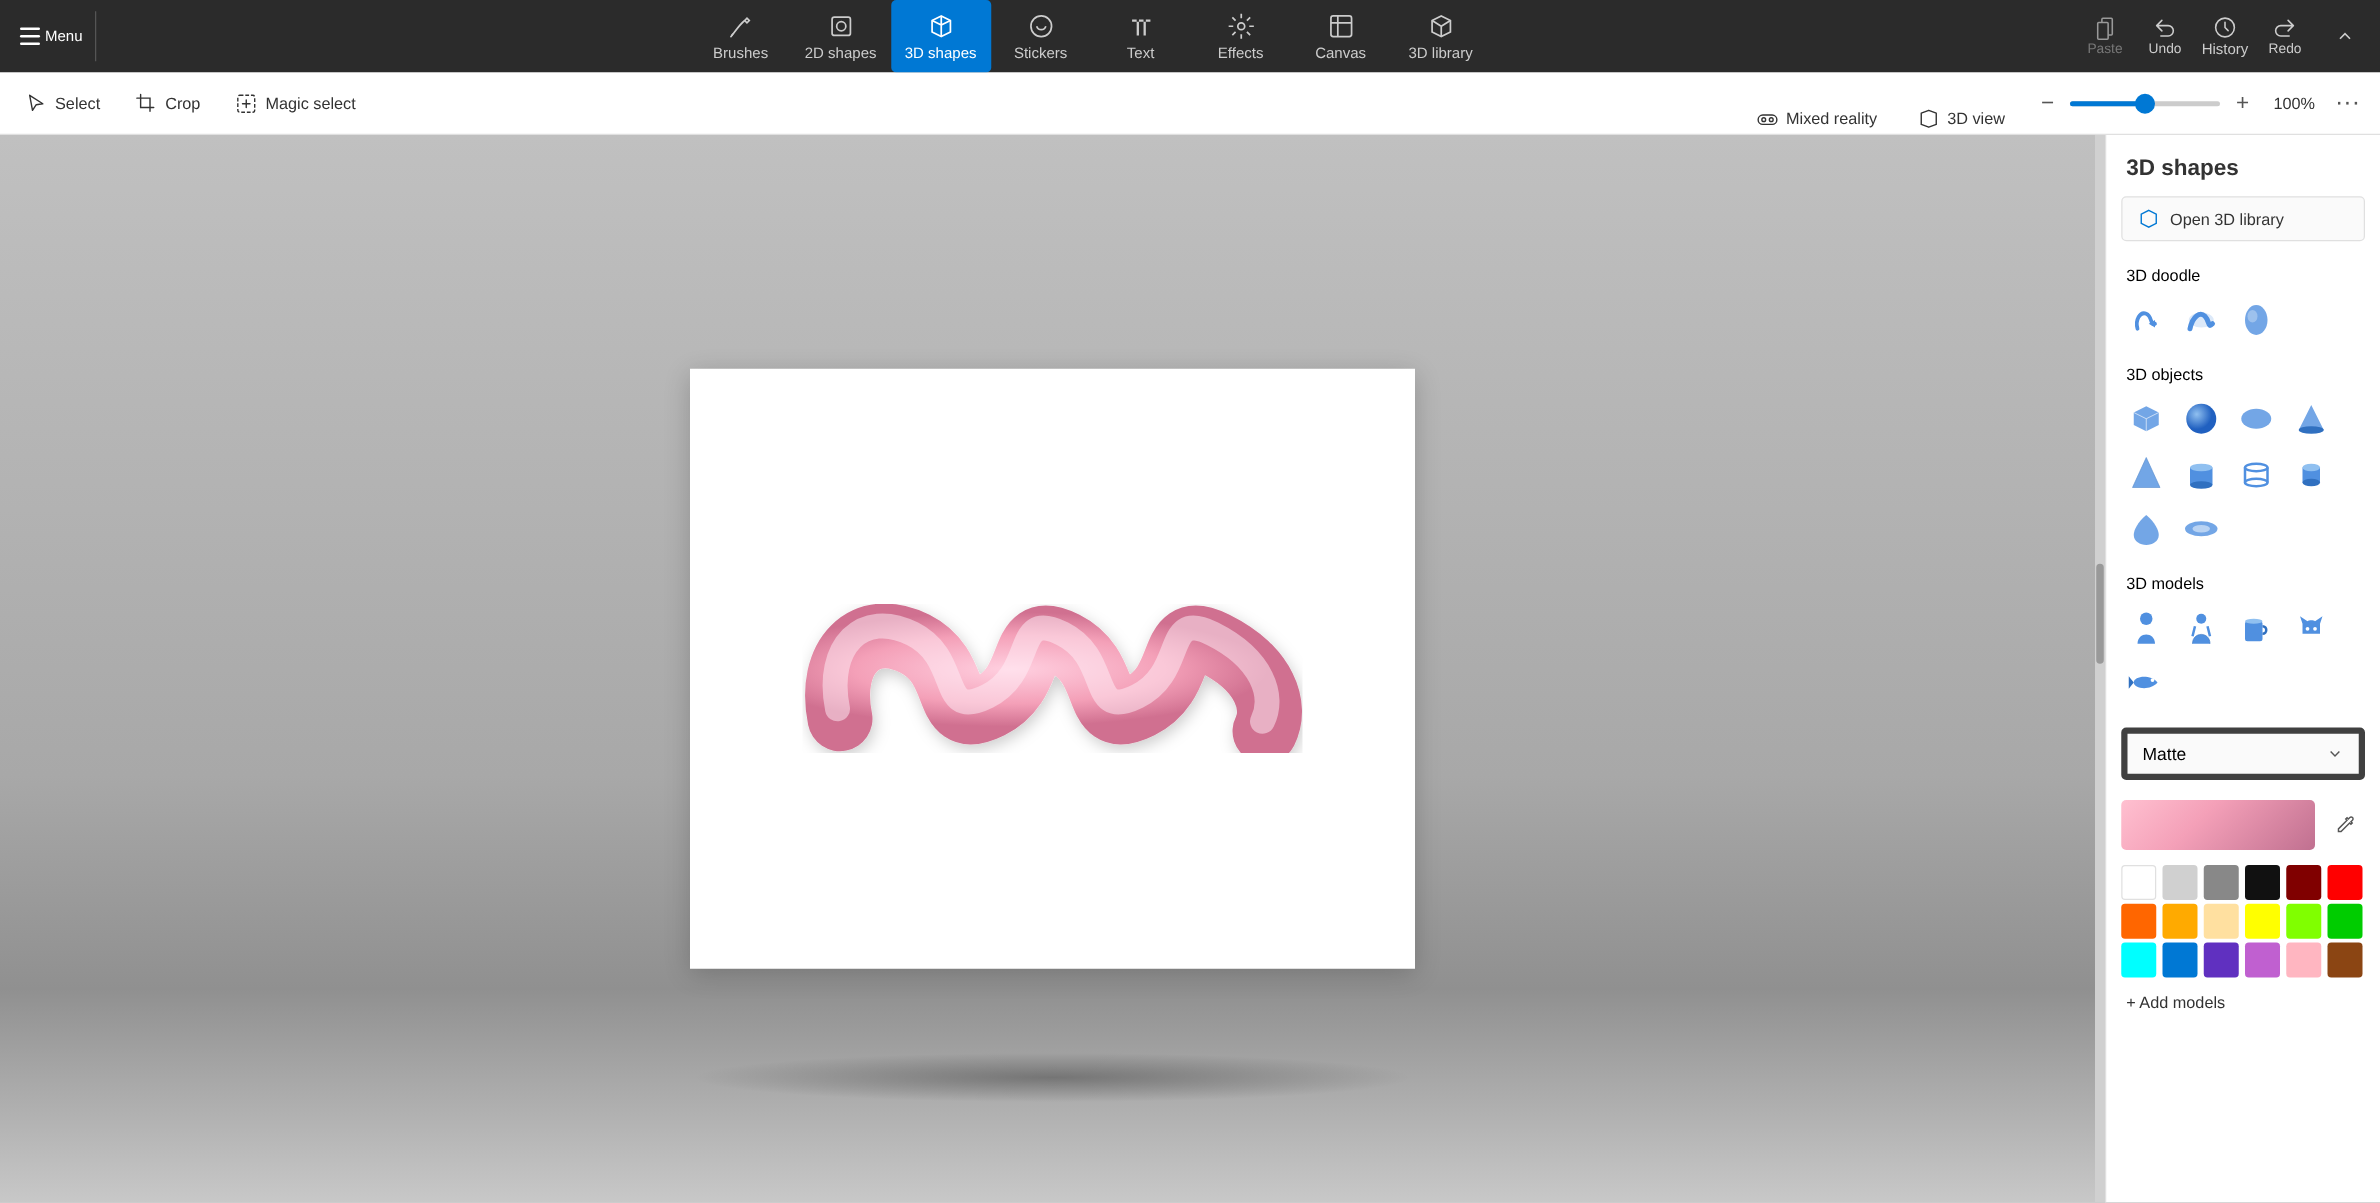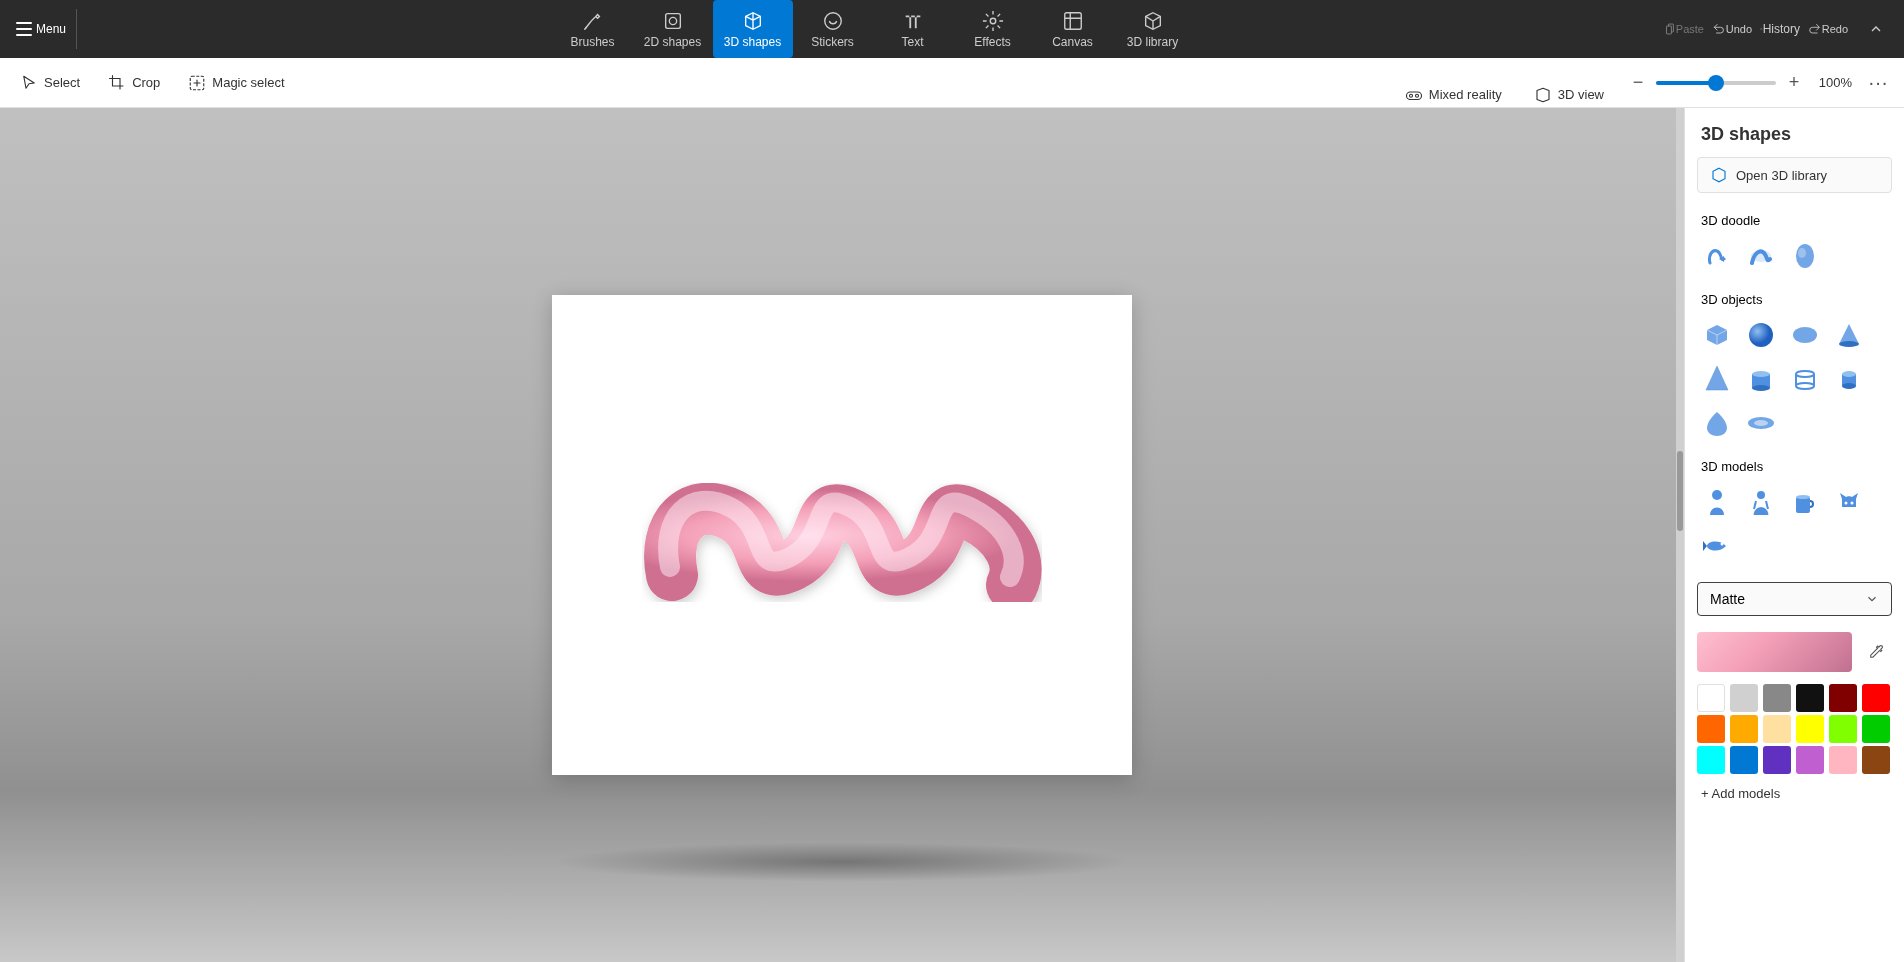--- a/index.html
+++ b/index.html
@@ -21,21 +21,21 @@
     .toolbar-divider { width: 1px; height: 40px; background: #555; margin: 0 4px; }
     .toolbar-group { display: flex; align-items: center; flex: 1; justify-content: center; gap: 0; text-align: right; }
     .toolbar-item {
       display: flex; flex-direction: column; align-items: center; justify-content: center;
       width: 80px; height: 58px; cursor: pointer; color: #ccc; font-size: 12px; gap: 3px;
       border-radius: 4px;
     }
     .toolbar-item.active { background: #0078d4; color: #fff; }
     .toolbar-item svg { width: 22px; height: 22px; }
     .toolbar-right { display: flex; align-items: center; gap: 8px; color: #ccc; font-size: 12px; }
-    .toolbar-right-btn { width: 40px; height: 40px; display: flex; align-items: center; justify-content: center; cursor: pointer; border-radius: 4px; }
+    .toolbar-right-btn { width: 40px; height: 40px; display: flex; align-items: center; justify-content: center; cursor: pointer; border-radius: 4px; flex-direction: column; }
 
     
     .secondary-toolbar {
       display: flex; align-items: center;
       background: #fff; border-bottom: 1px solid #e0e0e0;
       height: 50px; padding: 12px 8px; gap: 4px;
       flex-shrink: 0;
     }
     .sec-btn {
       display: flex; align-items: center; gap: 6px;
@@ -127,21 +127,21 @@
     }
     .shape-item {
       width: 40px; height: 40px; display: flex; align-items: center; justify-content: center;
       cursor: pointer; border-radius: 4px; font-size: 22px;
     }
 
     
     .material-dropdown {
       margin: 8px 12px;
       display: flex; align-items: center; justify-content: space-between;
-      padding: 8px 12px; border: 1px solid #404040;
+      padding: 8px 12px; border: 5px solid #404040;
       border-radius: 4px; cursor: pointer; font-size: 14px; background: #fafafa;
     }
 
     
     .color-preview-row {
       display: flex; align-items: center; gap: 8px; padding: 8px 12px;
     }
     .color-preview-box {
       flex: 1; height: 40px; border-radius: 4px; cursor: pointer;
       background: linear-gradient(135deg, #f4a7b9 60%, #c87890 100%);

